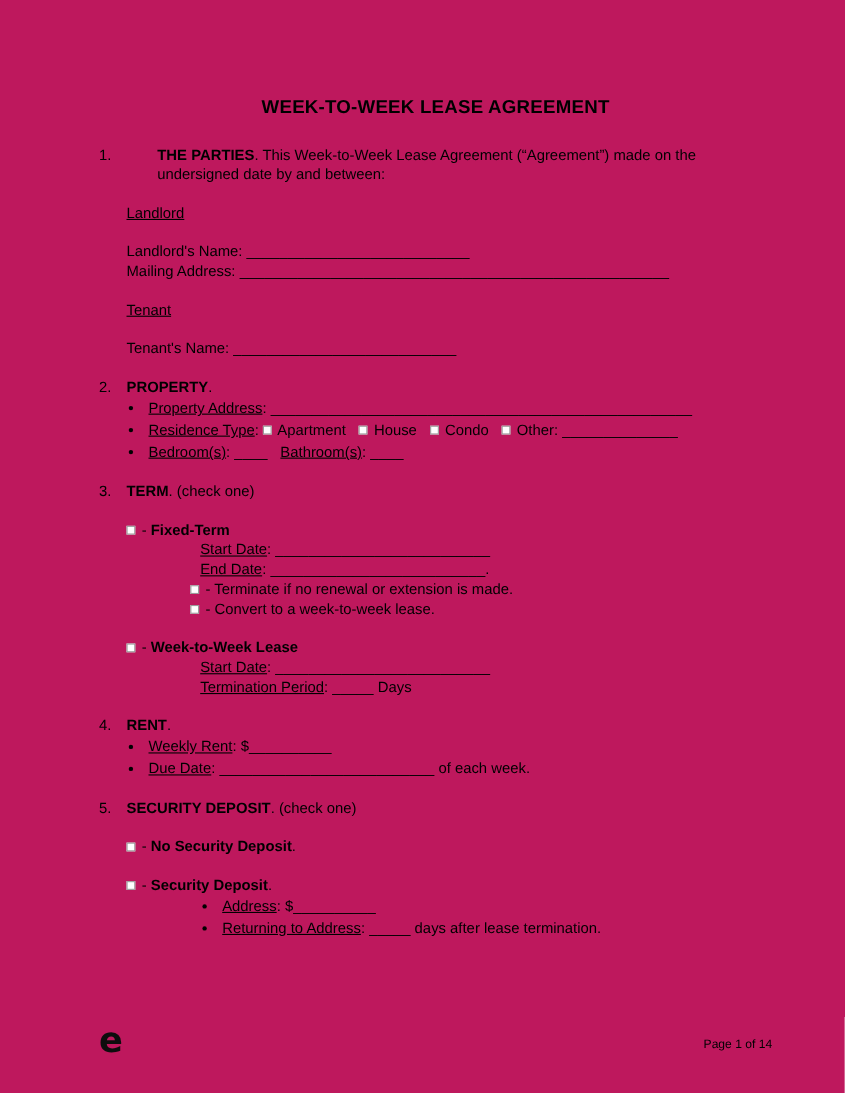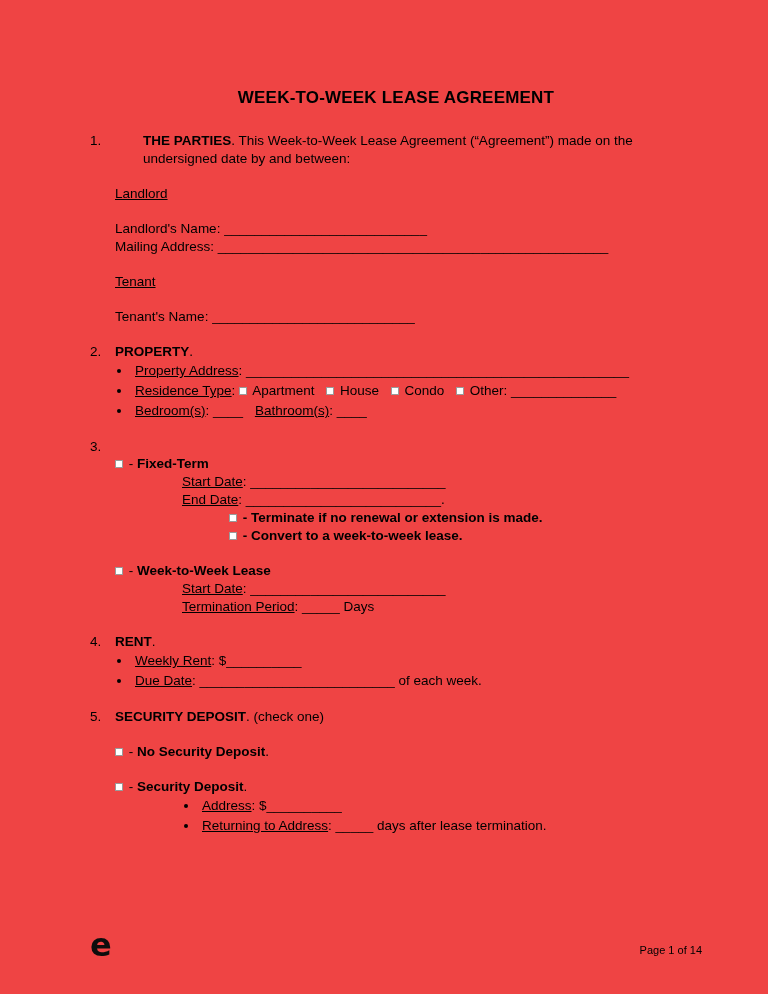--- a/index.html
+++ b/index.html
@@ -1,36 +1,36 @@
 <!DOCTYPE html>
 <html><head>
 <meta charset="utf-8">
 <style>
   * { box-sizing: border-box; }
   html, body { margin:0; padding:0; background:#ffffff; }
   .page {
-    width:768px; height:994px; position:relative; background:#ef4444;
+    width:768px; height:994px; position:relative; background:#be185d;
     font-family:"Liberation Sans", sans-serif; font-size:13.5px; color:#000;
     overflow:hidden;
   }
   .content { padding:88px 66px 0 90px; }
   .title { text-align:center; font-size:17px; font-weight:bold; margin:0 0 24px 0; letter-spacing:0.2px; }
   .section { display:flex; margin-top:17px; }
   .section .num { flex:0 0 25px; line-height:18px; }
   .section .body { flex:1; min-width:0; }
   .b { font-weight:bold; }
   .u { text-decoration:underline; }
   .line { line-height:18px; white-space:nowrap; }
   .para { line-height:18px;margin-left:28px; }
   .intro { max-width:556px; }
   .li { line-height:20px; white-space:nowrap; position:relative; padding-left:20px; }
   .li .dot { position:absolute; left:2px; top:8px; width:4px; height:4px; border-radius:50%; background:#000; }
   .ind1 { }
   .ind2 { margin-left:67px; }
-  .ind3 { margin-left:114px;font-weight:bold; }
+  .ind3 { margin-left:58px; }
   .gap { margin-top:17px; }
   .cb {
     display:inline-block; width:8px; height:8px; border:1px solid #9a9a9a;
     background:#fff; margin:0 2px 0 0; vertical-align:0px; cursor:pointer;
   }
   .sp8 { margin-left:8px; }
   .blank { letter-spacing:0; }
   .footer {
     position:absolute; left:90px; right:66px; bottom:36px;
     display:flex; justify-content:space-between; align-items:flex-end;
@@ -71,20 +71,21 @@
 
         <div class="li ind1"><span class="dot"></span><span class="u">Residence Type</span><span>:</span> <span class="cb"></span> <span>Apartment</span> <span class="cb sp8"></span> <span>House</span> <span class="cb sp8"></span> <span>Condo</span> <span class="cb sp8"></span> <span>Other:</span> <span class="blank">______________</span></div>
 
         <div class="li ind1"><span class="dot"></span><span class="u">Bedroom(s)</span><span>:</span> <span class="blank">____</span> <span class="u sp8">Bathroom(s)</span><span>:</span> <span class="blank">____</span></div>
       </div>
     </div>
 
     <div class="section">
       <div class="num">3.</div>
       <div class="body">
+        <div class="line"><span class="b">TERM</span><span>. (check one)</span></div>
 
         <div class="line ind1 gap"><span class="cb"></span> <span>-</span> <span class="b">Fixed-Term</span></div>
         <div class="line ind2"><span class="u">Start Date</span><span>:</span> <span class="blank">__________________________</span></div>
         <div class="line ind2"><span class="u">End Date</span><span>:</span> <span class="blank">__________________________</span><span>.</span></div>
 
         <div class="line ind3"><span class="cb"></span> <span>-</span> <span>Terminate if no renewal or extension is made.</span></div>
         <div class="line ind3"><span class="cb"></span> <span>-</span> <span>Convert to a week-to-week lease.</span></div>
 
         <div class="line ind1 gap"><span class="cb"></span> <span>-</span> <span class="b">Week-to-Week Lease</span></div>
         <div class="line ind2"><span class="u">Start Date</span><span>:</span> <span class="blank">__________________________</span></div>

